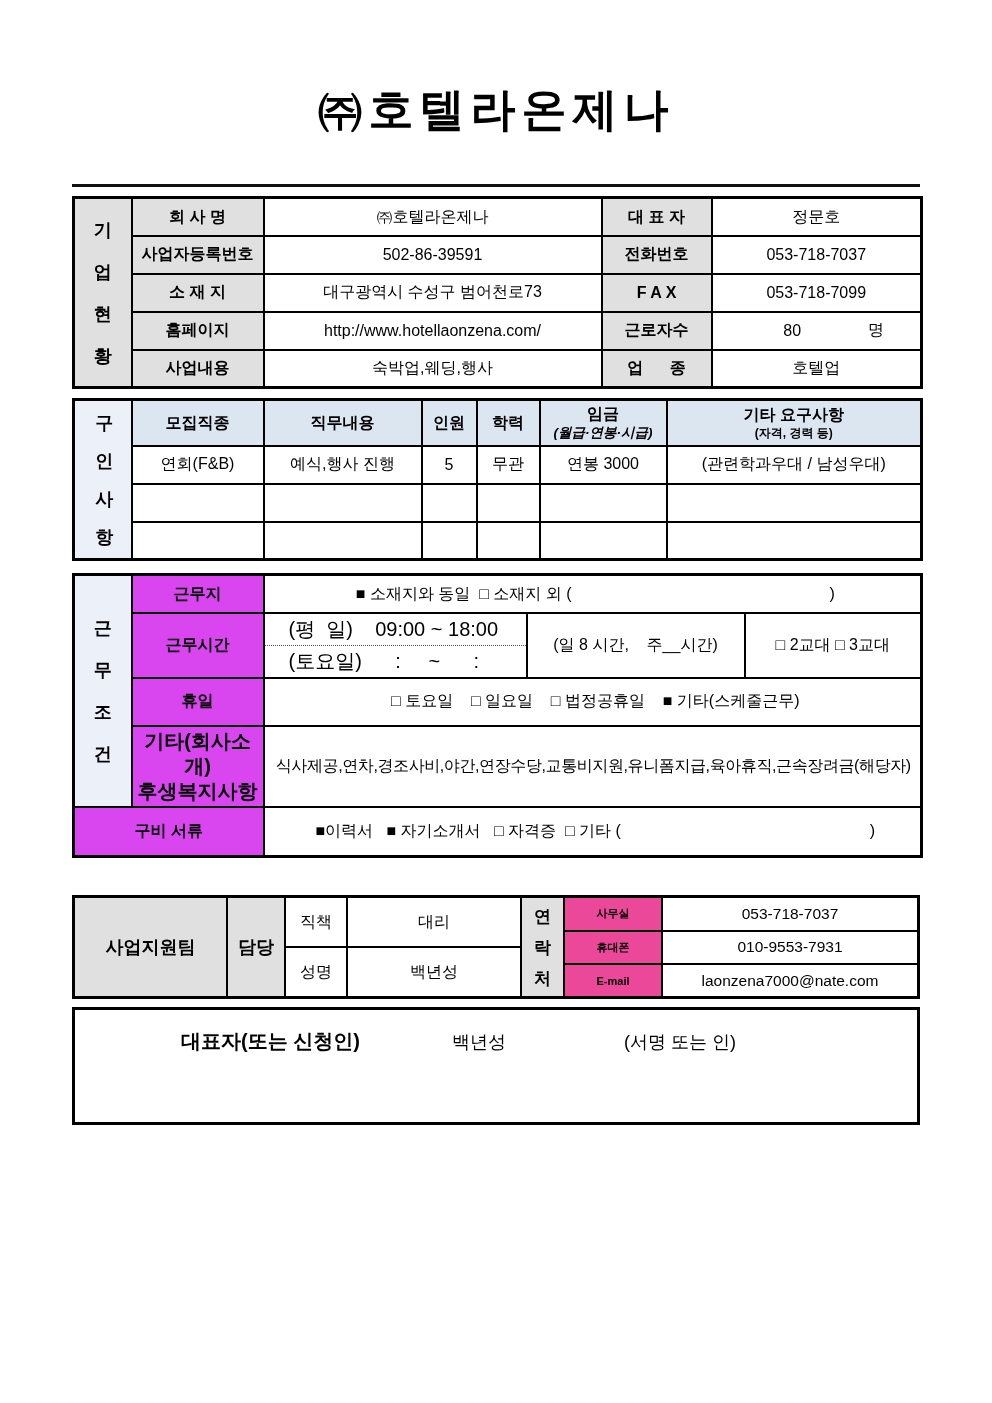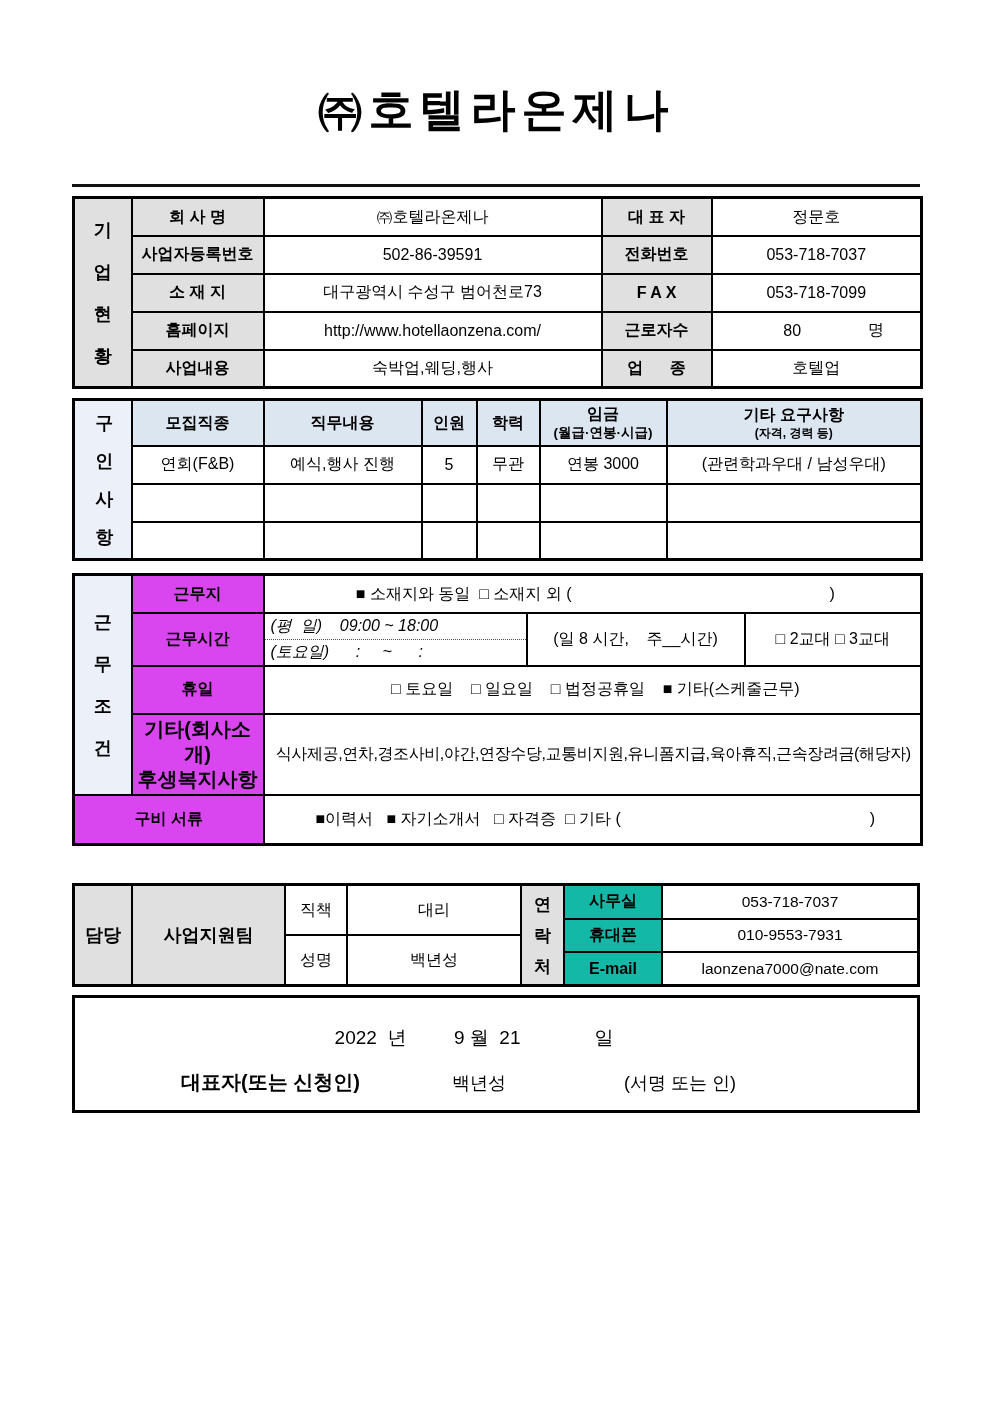--- a/index.html
+++ b/index.html
@@ -42,29 +42,29 @@
 
   .v-label {
     margin: 0 auto; width: 1.15em; word-break: break-all;
     font-weight: bold; font-size: 18px; text-align: center;
   }
   .v1 { line-height: 42px; }
   .v2 { line-height: 38px; margin-left: 15px; }
   .v3 { line-height: 42px; }
   .v4 { line-height: 31px; font-size: 17px; }
 
-  .hdr-sub { font-weight: bold; font-size: 13.5px; margin-top: -1px; }
+  .hdr-sub { font-weight: bold; font-size: 13.5px; margin-top: -1px; font-style: italic; }
   .hdr-sub2 { font-weight: bold; font-size: 12px; margin-top: -1px; }
 
   .workers { display: flex; align-items: center; }
   .workers .w-num { flex: 1; text-align: center; }
   .workers .w-unit { width: 48px; text-align: left; }
 
   .time-cell { padding: 0 !important; text-align: left !important; }
-  .time-line { padding: 2px 6px; font-size: 16px; white-space: pre; font-style: italic; }
+  .time-line { padding: 2px 24px; font-size: 20px; white-space: pre; }
   .time-line.weekday { border-bottom: 1px dotted #555; }
 
   .two-line-lbl div { line-height: 1.25; font-size: 20px; }
   .welfare { font-size: 14.6px; letter-spacing: -0.4px; padding-left: 6px !important; white-space: nowrap; }
   .docs-lbl { font-size: 18px; }
 
   
   .contact-table {
     margin-top: 37px; width: 848px; height: 104px;
     border: 3px solid #000; display: flex;
@@ -74,21 +74,21 @@
   .c-team { width: 153px; background: #e0e0e0; font-weight: bold; font-size: 18px; }
   .c-mid { width: 236px; display: flex; flex-direction: column; border-right: 2px solid #000; }
   .c-mid-row { flex: 1; display: flex; }
   .c-mid-row.first { border-bottom: 2px solid #000; }
   .c-mid-lbl { width: 62px; border-right: 2px solid #000; display: flex; align-items: center; justify-content: center; font-size: 16px; }
   .c-mid-val { flex: 1; display: flex; align-items: center; justify-content: center; font-size: 16px; }
   .c-channel { width: 43px; background: #e0e0e0; }
   .c-right { flex: 1; display: flex; flex-direction: column; }
   .c-right-row { flex: 1; display: flex; }
   .c-right-row + .c-right-row { border-top: 2px solid #000; }
-  .c-right-lbl { width: 98px; background: #14b8a6; border-right: 2px solid #000; display: flex; align-items: center; justify-content: center; font-weight: bold; font-size: 16px; }
+  .c-right-lbl { width: 98px; background: #ec4899; border-right: 2px solid #000; display: flex; align-items: center; justify-content: center; font-weight: bold; font-size: 11px; }
   .c-right-val { flex: 1; display: flex; align-items: center; justify-content: center; font-size: 15.5px; }
 
   
   .sign-box { margin-top: 8px; width: 848px; height: 118px; border: 3px solid #000; }
   .date-line { margin-top: 27px; text-align: center; font-size: 19px; transform: translateX(-22px); }
   .sign-line { margin-top: 18px; display: flex; align-items: baseline; padding-left: 106px; }
   .sign-label { font-weight: bold; font-size: 20px; }
   .sign-name { margin-left: 92px; font-size: 18px; }
   .sign-seal { margin-left: 118px; font-size: 18px; }
 </style>
@@ -243,22 +243,22 @@
         <td colspan="3" class="left welfare">식사제공,연차,경조사비,야간,연장수당,교통비지원,유니폼지급,육아휴직,근속장려금(해당자)</td>
       </tr>
       <tr style="height:50px">
         <td colspan="2" class="b-lbl3 docs-lbl">구비 서류</td>
         <td colspan="3" class="left pre">■이력서   ■ 자기소개서   □ 자격증  □ 기타 (                                                        )</td>
       </tr>
     </tbody>
       </table>
 
     <div class="contact-table">
+      <div class="c-cell c-team">사업지원팀</div>
       <div class="c-cell c-dam">담당</div>
-      <div class="c-cell c-team">사업지원팀</div>
       <div class="c-mid">
         <div class="c-mid-row first">
           <div class="c-mid-lbl">직책</div>
           <div class="c-mid-val">대리</div>
         </div>
         <div class="c-mid-row">
           <div class="c-mid-lbl">성명</div>
           <div class="c-mid-val">백년성</div>
         </div>
       </div>
@@ -275,21 +275,20 @@
           <div class="c-right-val">010-9553-7931</div>
         </div>
         <div class="c-right-row">
           <div class="c-right-lbl">E-mail</div>
           <div class="c-right-val">laonzena7000@nate.com</div>
         </div>
       </div>
     </div>
 
     <div class="sign-box">
-      <div class="date-line pre">2022  년         9 월  21              일</div>
       <div class="sign-line">
         <span class="sign-label">대표자(또는 신청인)</span>
         <span class="sign-name">백년성</span>
         <span class="sign-seal">(서명 또는 인)</span>
       </div>
     </div>
   </div>
 </div>
 
 </body></html>

